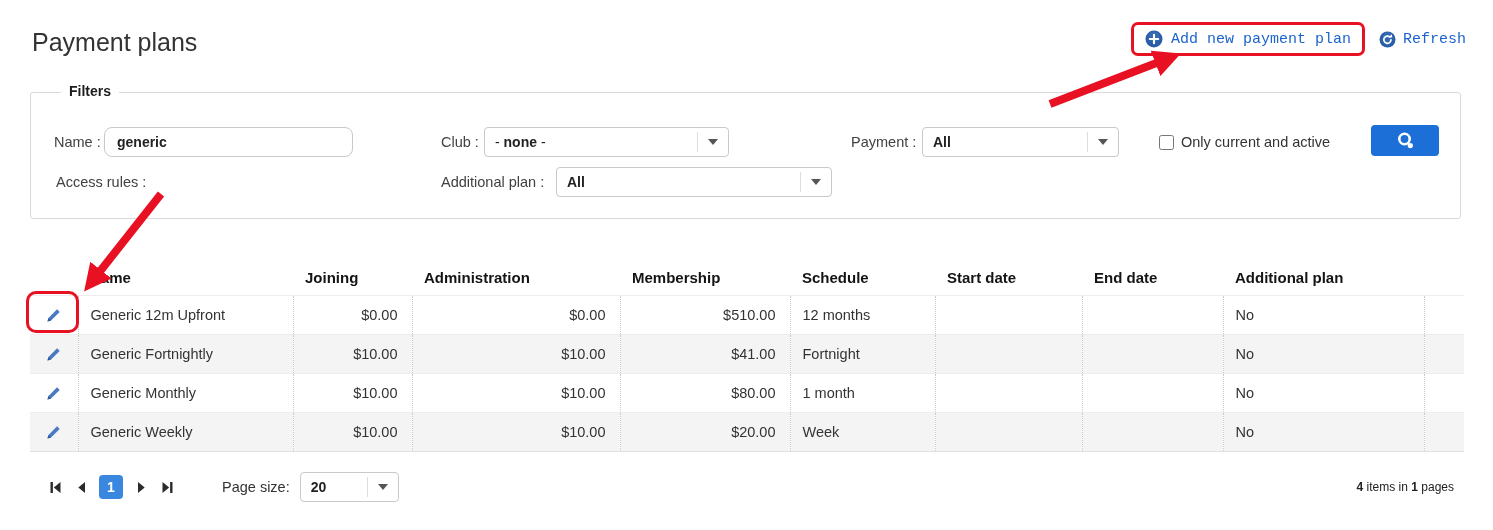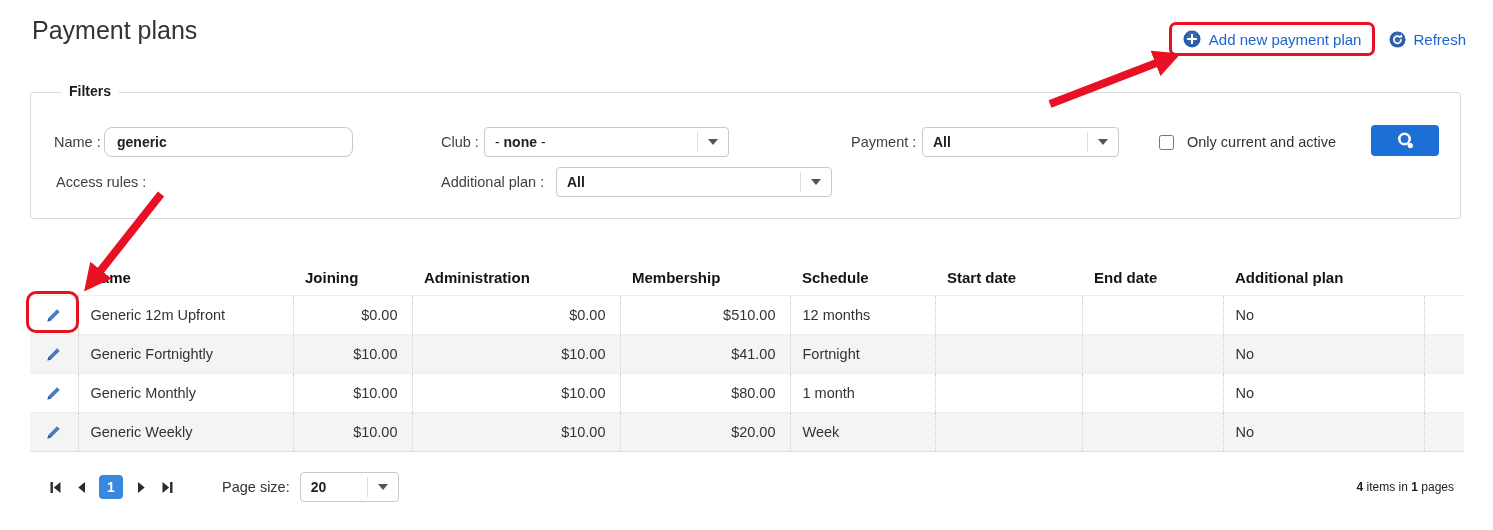--- a/index.html
+++ b/index.html
@@ -1,45 +1,45 @@
 <!DOCTYPE html>
 <html style="--link: #1c64cc; --primary: #1b6fd6; --current-page: #3a87e0; --annotation: #e81123; --pencil: #4a7ac2; --stripe: #f4f4f4;"><head>
 <meta charset="utf-8">
 <style>
   * { box-sizing: border-box; margin: 0; padding: 0; }
   html, body { width: 1493px; height: 530px; }
   body {
     position: relative; background: #fff; overflow: hidden;
     font-family: "Liberation Sans", sans-serif; color: #333;
   }
-  .page-title { position: absolute; left: 32px; top: 16px; font-size: 25px; font-weight: 400; color: #333; }
+  .page-title { position: absolute; left: 32px; top: 28px; font-size: 25px; font-weight: 400; color: #333; }
 
   
   .actions { position: absolute; top: 22px; right: 27px; display: flex; align-items: center; gap: 8px; z-index: 5; }
   .add-box { border: 3px solid var(--annotation); border-radius: 7px; padding: 5px 11px; display: flex; align-items: center; gap: 8px; background: #fff; }
-  .action-link { color: var(--link); font-size: 15px; cursor: pointer; white-space: nowrap; }
+  .action-link { color: var(--link); font-size: 15px; cursor: pointer; white-space: nowrap; font-family: Liberation Mono, monospace; }
   .refresh-wrap { display: flex; align-items: center; gap: 7px; margin-left: 6px; }
   .round-ic { display: inline-flex; flex: none; }
 
   
   .filters-box { position: absolute; left: 30px; top: 92px; width: 1431px; height: 127px; border: 1px solid #d9d9d9; border-radius: 3px; background: #fff; padding-left: 43px; }
   .filters-legend { position: absolute; top: -10px; left: 30px; background: #fff; padding: 0 8px; font-weight: bold; font-size: 14px; color: #1c1c1c; }
   .f-label { position: absolute; font-size: 14.5px; color: #414141; line-height: 30px; white-space: nowrap; }
   .text-input {
     position: absolute; left: 73px; top: 34px; width: 249px; height: 30px;
     border: 1px solid #c9c9c9; border-radius: 8px; padding: 0 12px;
     font-family: inherit; font-size: 14px; font-weight: bold; color: #222; outline: none;
   }
   .dd { height: 30px; border: 1px solid #c9c9c9; border-radius: 4px; background: #fff; display: flex; align-items: stretch; cursor: pointer; }
   .dd.abs { position: absolute; top: 34px; }
   .dd-value { flex: 1; padding: 0 10px; line-height: 28px; font-size: 14px; color: #222; white-space: nowrap; overflow: hidden; }
   .dd-value b { font-weight: bold; }
   .dd-arrow { width: 31px; display: flex; align-items: center; justify-content: center; border-left: 1px solid #ddd; margin: 4px 0; }
   .dd-arrow::after { content: ""; width: 0; height: 0; border-left: 5px solid transparent; border-right: 5px solid transparent; border-top: 6px solid #555; }
-  .only-wrap { position: absolute; left: 1128px; top: 34px; height: 30px; display: flex; align-items: center; gap: 13px; }
+  .only-wrap { position: absolute; left: 1128px; top: 34px; height: 30px; display: flex; align-items: center; gap: 7px; }
   .only-wrap input { width: 15px; height: 15px; cursor: pointer; }
   .only-wrap span { font-size: 14.5px; color: #333; white-space: nowrap; }
   .search-btn { position: absolute; left: 1340px; top: 32px; width: 68px; height: 31px; background: var(--primary); border: none; border-radius: 4px; display: flex; align-items: center; justify-content: center; cursor: pointer; }
 
   
   .plans-table { position: absolute; left: 30px; top: 264px; width: 1434px; border-collapse: collapse; table-layout: fixed; }
   .plans-table thead th { text-align: left; font-weight: bold; color: #141414; font-size: 15px; padding: 5px 12px 9px; white-space: nowrap; overflow: hidden; }
   .plans-table tbody td { height: 39px; padding: 0 12px; font-size: 14.5px; color: #333; white-space: nowrap; overflow: hidden; }
   .plans-table tbody td + td { border-left: 1px dotted #c9c9c9; }
   .plans-table tbody tr { border-top: 1px solid #ededed; }

